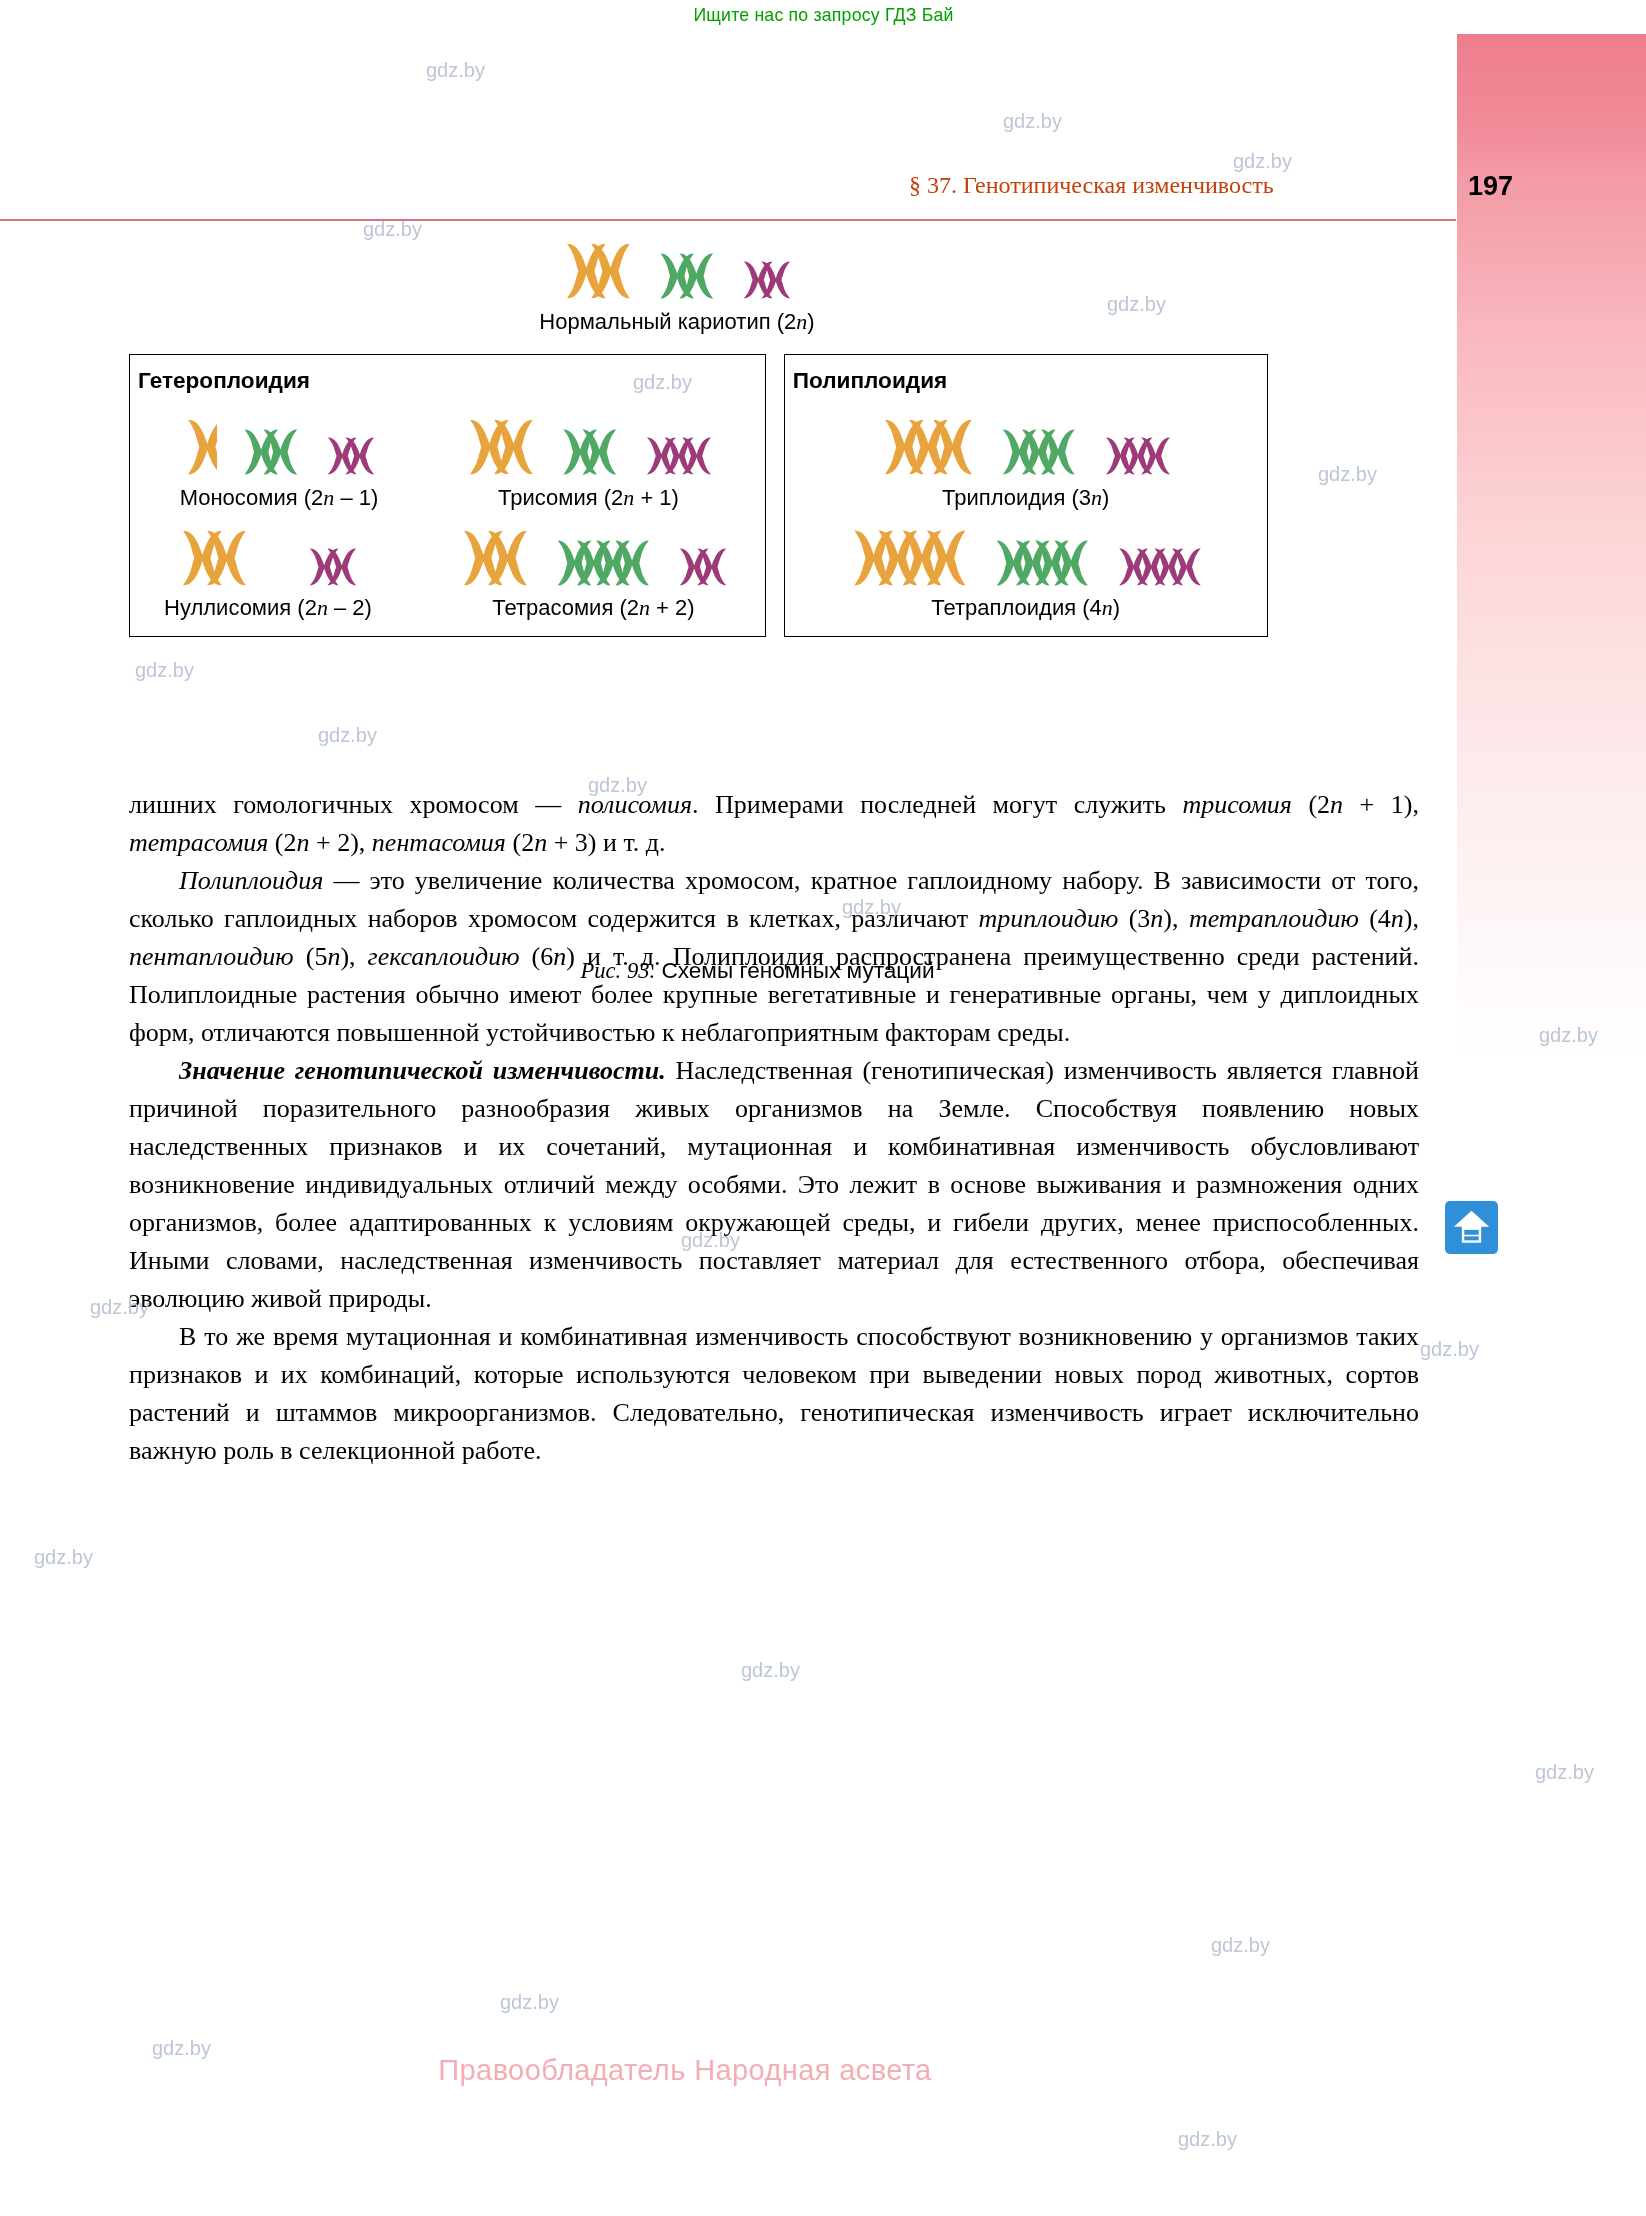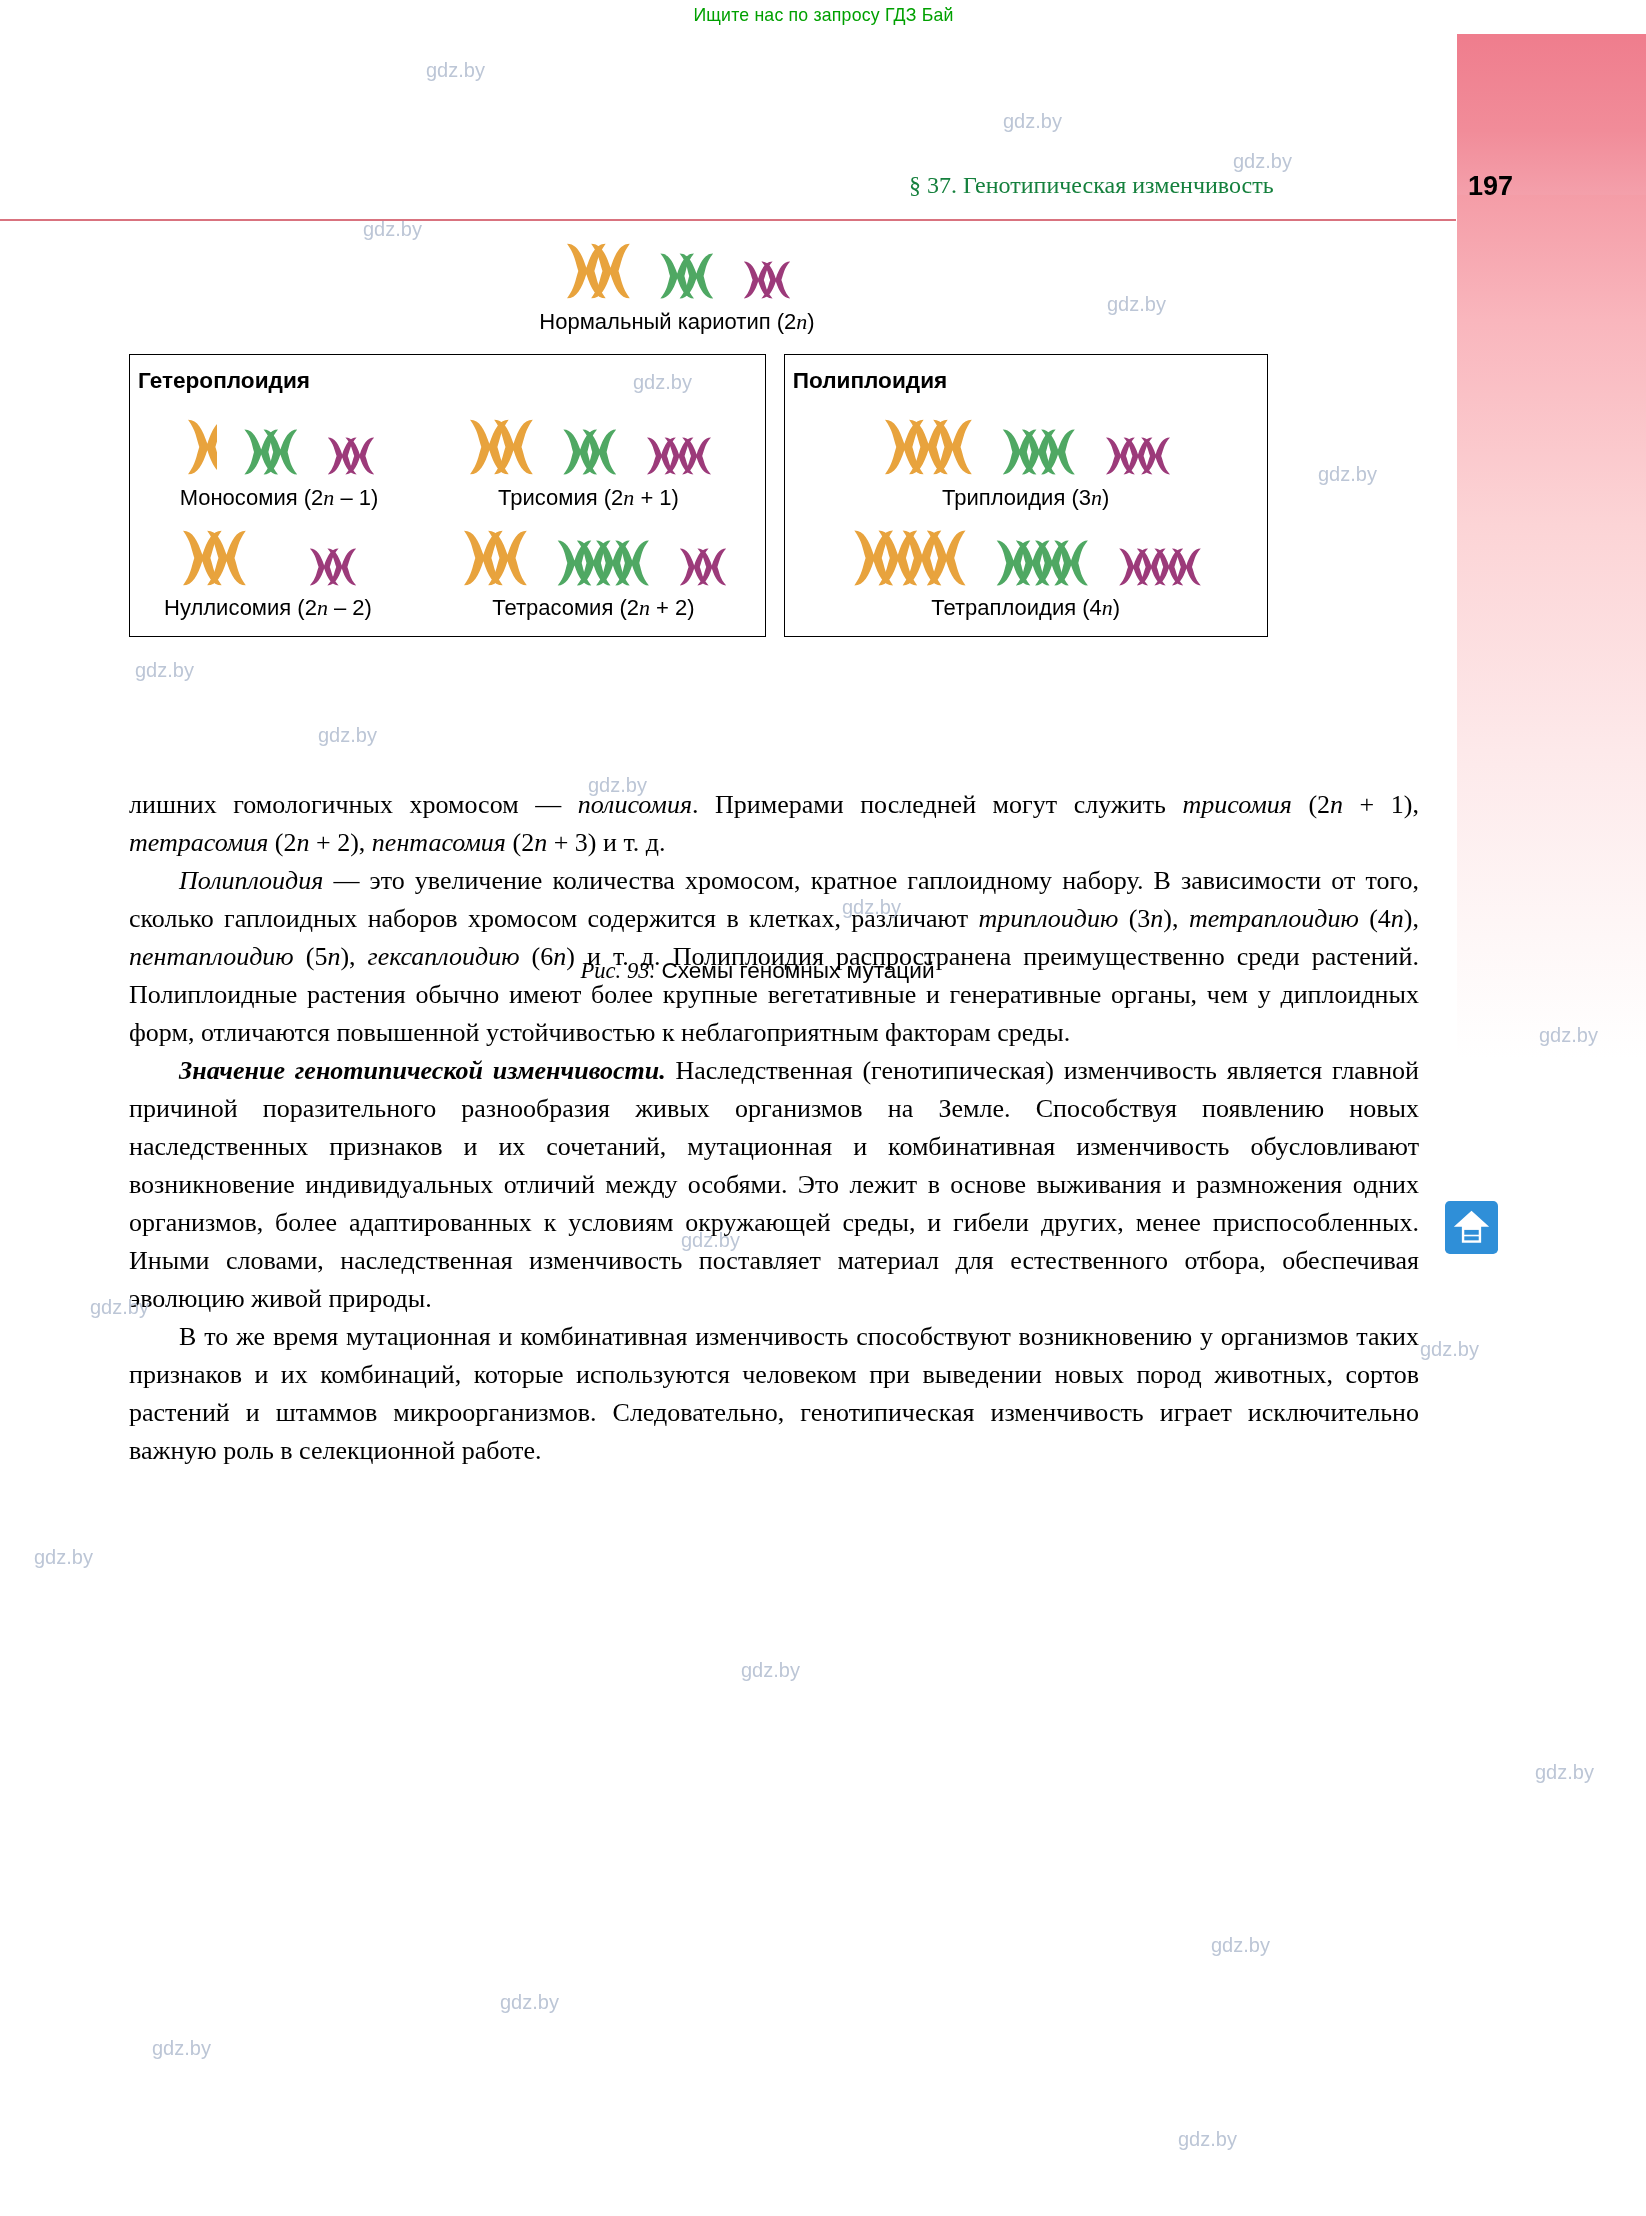--- a/index.html
+++ b/index.html
@@ -52,21 +52,21 @@
     height: 161px;
     background: linear-gradient(to bottom, #ef7d8d 0%, #f18c99 60%, #f4a0ab 100%);
   }
 
   
   .header-title {
     position: absolute;
     top: 172px;
     left: 909px;
     font-size: 24px;
-    color: #15803d;
+    color: #c2410c;
     font-family: "Liberation Serif", serif;
     white-space: nowrap;
   }
   .page-number {
     position: absolute;
     top: 171px;
     left: 1468px;
     font-size: 27px;
     font-weight: bold;
     font-family: "Liberation Sans", sans-serif;
@@ -499,16 +499,17 @@
   <div class="wm" style="top:1296px;left:90px;">gdz.by</div>
   <div class="wm" style="top:1338px;left:1420px;">gdz.by</div>
   <div class="wm" style="top:1546px;left:34px;">gdz.by</div>
   <div class="wm" style="top:1659px;left:741px;">gdz.by</div>
   <div class="wm" style="top:1761px;left:1535px;">gdz.by</div>
   <div class="wm" style="top:1934px;left:1211px;">gdz.by</div>
   <div class="wm" style="top:1991px;left:500px;">gdz.by</div>
   <div class="wm" style="top:2037px;left:152px;">gdz.by</div>
   <div class="wm" style="top:2128px;left:1178px;">gdz.by</div>
 
+  <div class="copyright">Правообладатель Народная асвета</div>
 
 
 </div>
 
 
 </body></html>

